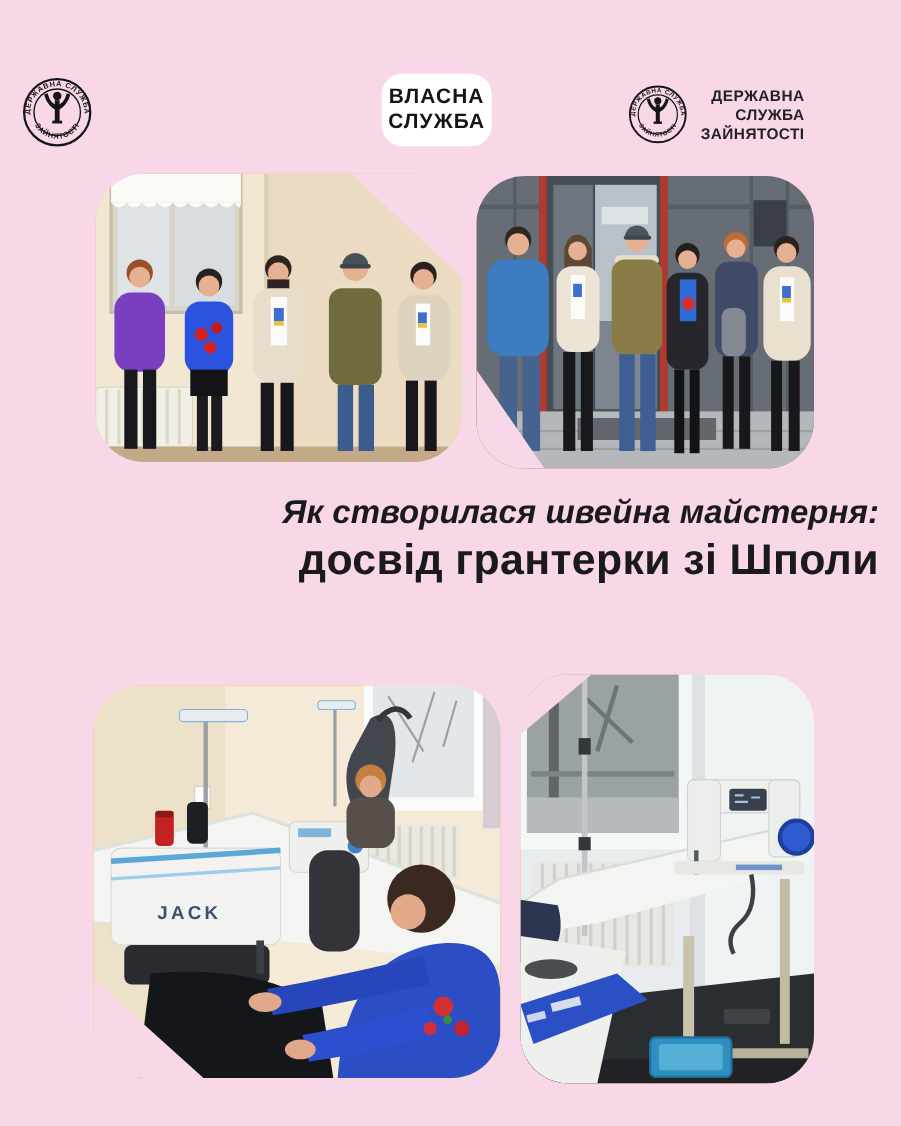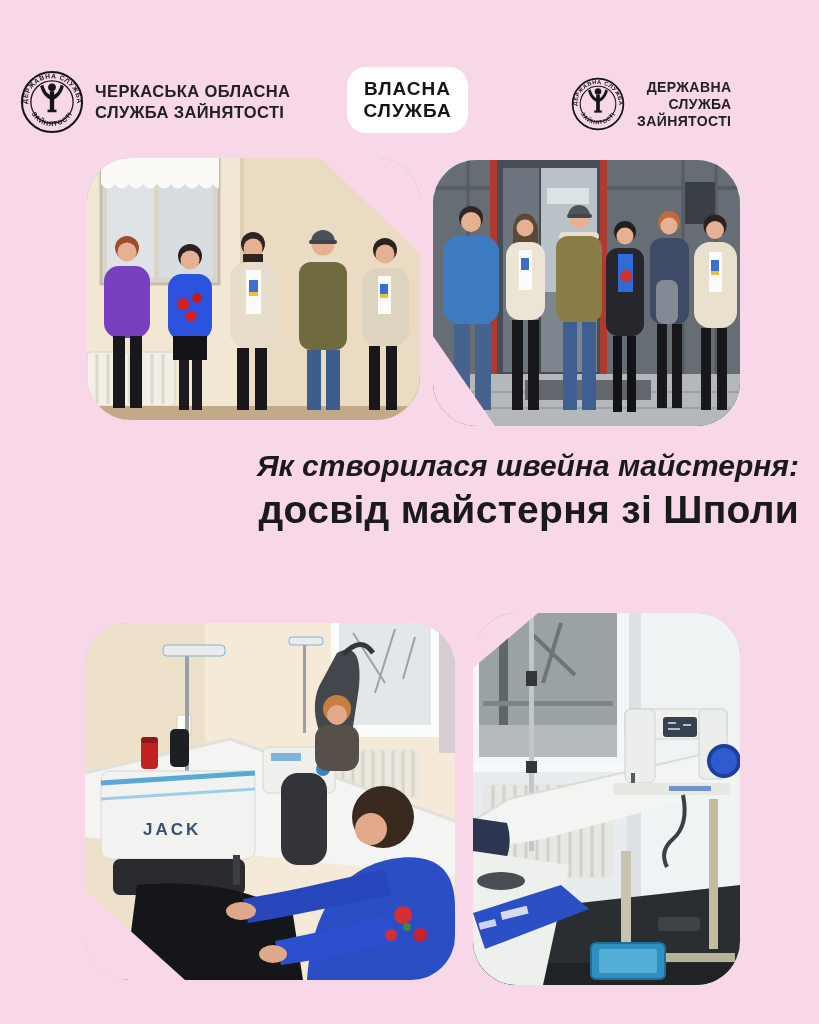--- a/index.html
+++ b/index.html
@@ -7,31 +7,31 @@
 
   
   .logo-block{position:absolute;display:flex;align-items:center;}
   .emblem{flex:0 0 auto;}
   .logo-text{color:#222;font-weight:bold;text-transform:uppercase;}
   #logo-left{left:20px;top:70px;}
   #logo-left .logo-text{margin-left:11px;font-size:16.5px;line-height:21px;letter-spacing:.4px;}
   #logo-right{left:571px;top:77px;}
   #logo-right .logo-text{margin-left:12px;font-size:14px;line-height:17px;letter-spacing:.4px;text-align:right;}
 
-  .badge{position:absolute;left:347px;top:67px;width:121px;height:66px;background:#fff;
+  .badge{position:absolute;left:347px;top:67px;width:100px;height:66px;background:#fff;
          border-radius:19px;display:flex;flex-direction:column;align-items:center;justify-content:center;}
   .badge span{font-weight:800;font-size:19px;line-height:22px;letter-spacing:1px;color:#151515;}
 
   
   .headline{position:absolute;left:20px;right:20px;top:448px;text-align:right;color:#1a1a1a;}
   .headline .l1{font-style:italic;font-weight:600;font-size:30px;line-height:36px;}
   .headline .l2{font-weight:800;font-size:39px;line-height:46px;margin-top:3px;letter-spacing:.3px;}
 
   
-  .photo{position:absolute;border-radius:44px;overflow:hidden;background:#22c55e;}
+  .photo{position:absolute;border-radius:44px;overflow:hidden;background:#fdba74;}
   .photo svg{display:block;width:100%;height:100%;}
   .chamfer{position:absolute;background:#f8d7e8;}
   #photo-tl{left:87px;top:158px;width:333px;height:262px;}
   #photo-tl .chamfer{right:0;top:0;width:100px;height:95px;clip-path:polygon(0 0,100% 0,100% 100%);}
   #photo-tr{left:433px;top:160px;width:307px;height:266px;}
   #photo-tr .chamfer{left:0;bottom:0;width:62px;height:90px;clip-path:polygon(0 0,0 100%,100% 100%);}
   #photo-bl{left:85px;top:623px;width:370px;height:357px;}
   #photo-bl .chamfer{left:0;bottom:0;width:100px;height:90px;clip-path:polygon(0 0,0 100%,100% 100%);}
   #photo-br{left:473px;top:613px;width:267px;height:372px;}
   #photo-br .chamfer{left:0;top:0;width:65px;height:55px;clip-path:polygon(0 0,100% 0,0 100%);}
@@ -54,24 +54,20 @@
         <path id="arcL1" d="M 11 52 A 39 39 0 0 1 89 52"></path>
         <path id="arcL2" d="M 15 60 A 36 36 0 0 0 85 60"></path>
       </defs>
       <text font-size="10.5" font-weight="bold" fill="#151515" letter-spacing="1">
         <textPath href="#arcL1" startOffset="50%" text-anchor="middle">ДЕРЖАВНА СЛУЖБА</textPath>
       </text>
       <text font-size="10.5" font-weight="bold" fill="#151515" letter-spacing="1">
         <textPath href="#arcL2" startOffset="50%" text-anchor="middle">ЗАЙНЯТОСТІ</textPath>
       </text>
     </svg>
-    <div class="logo-text">
-      <div>ЧЕРКАСЬКА ОБЛАСНА</div>
-      <div>СЛУЖБА ЗАЙНЯТОСТІ</div>
-    </div>
   </div>
 
   <div class="badge">
     <span>ВЛАСНА</span>
     <span>СЛУЖБА</span>
   </div>
 
   <div id="logo-right" class="logo-block">
     <svg class="emblem" width="54" height="54" viewBox="0 0 100 100">
       <circle cx="50" cy="50" r="47" fill="none" stroke="#151515" stroke-width="3.2"></circle>
@@ -247,21 +243,21 @@
           <rect x="278" y="111" width="8" height="4" fill="#e8c23a"></rect>
         <rect x="268" y="168" width="10" height="82" fill="#17171c"></rect>
           <rect x="284" y="168" width="10" height="82" fill="#17171c"></rect>
       </g>
     </svg>
     <div class="chamfer"></div>
   </div>
 
   <div class="headline">
     <div class="l1">Як створилася швейна майстерня:</div>
-    <div class="l2">досвід майстерня зі Шполи</div>
+    <div class="l2">досвід грантерки зі Шполи</div>
   </div>
 
   <div id="photo-bl" class="photo" aria-label="Швейна майстерня: жінки працюють за швейними машинками">
     <svg viewBox="0 0 370 357" preserveAspectRatio="none">
       <rect x="0" y="0" width="370" height="357" fill="#f5ead7"></rect>
       <rect x="0" y="0" width="120" height="357" fill="#eee1c9"></rect>
       <rect x="92" y="92" width="14" height="20" fill="#fdfdfb" stroke="#d8cdb5"></rect>
 
       <rect x="246" y="0" width="108" height="114" fill="#fbfcfc"></rect>
       <rect x="254" y="0" width="92" height="102" fill="#e3e7ea"></rect>

